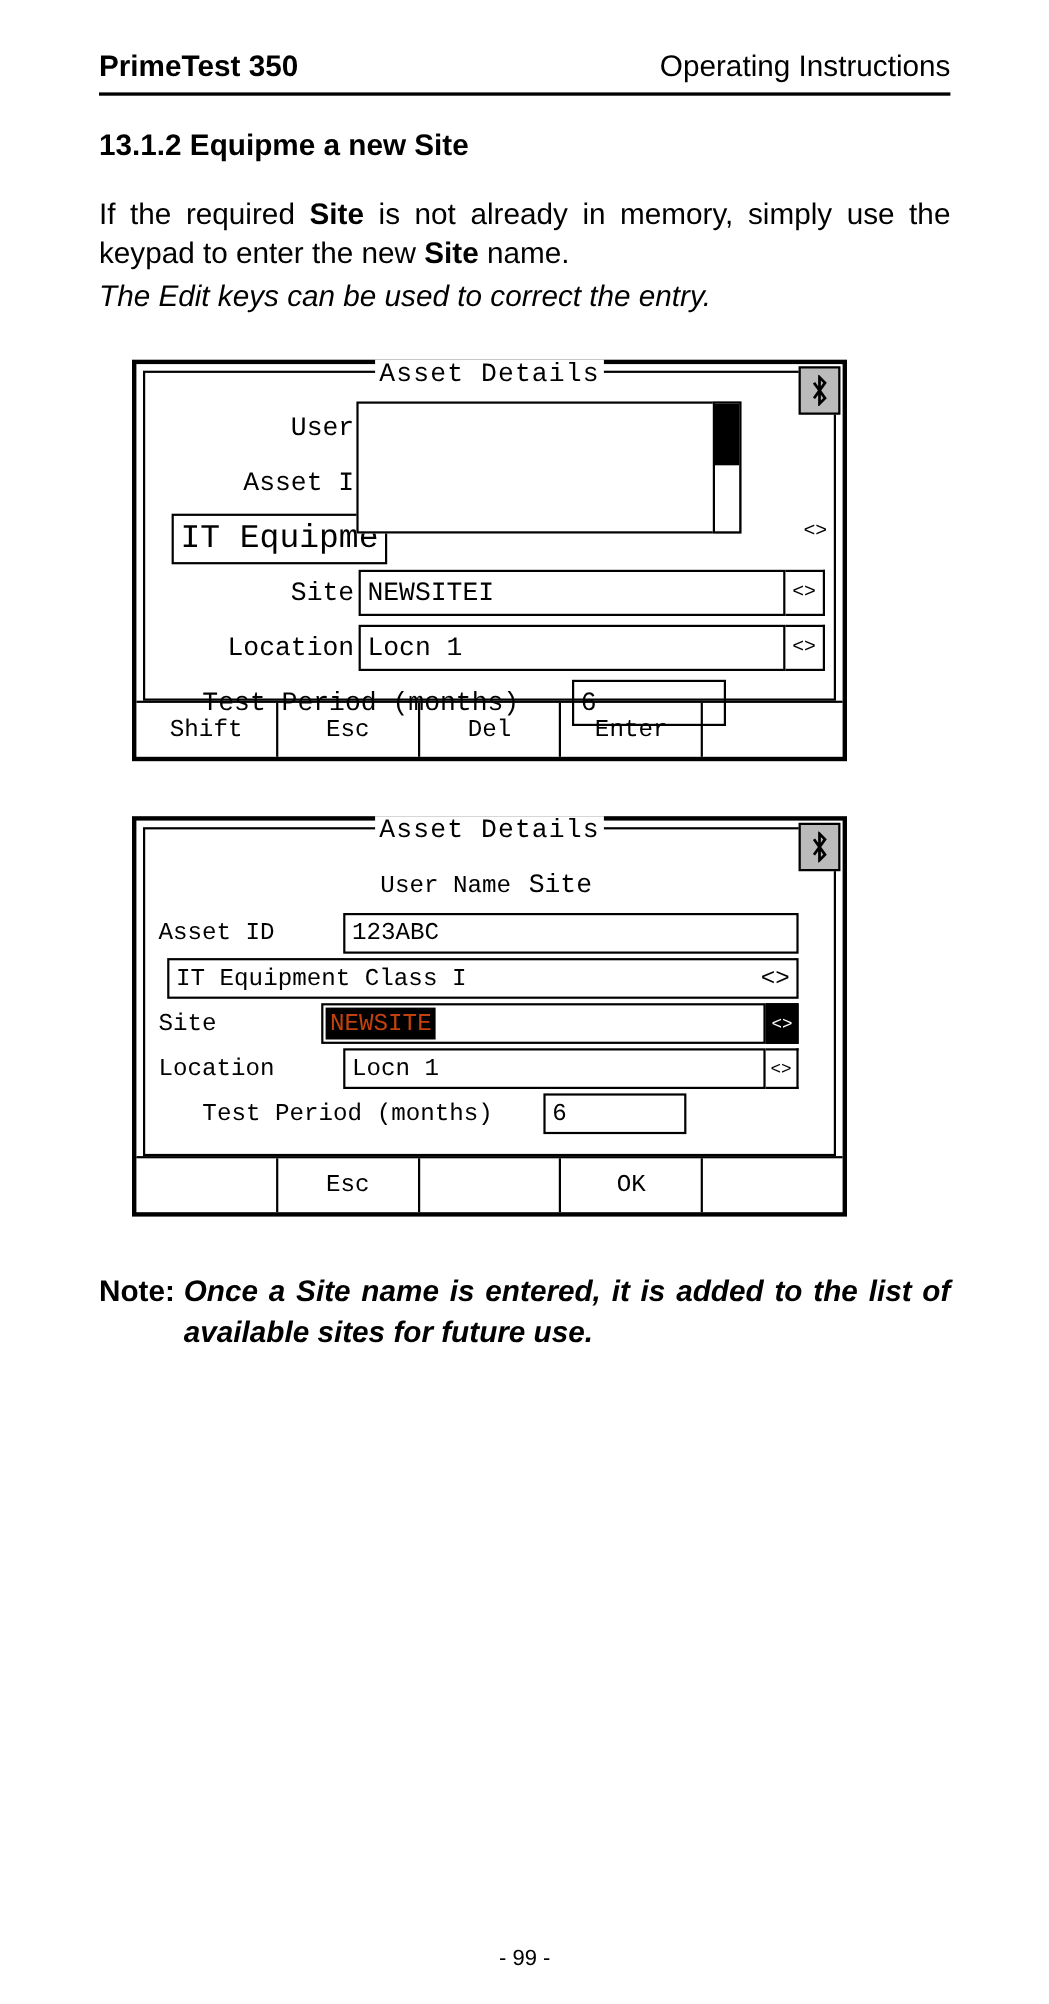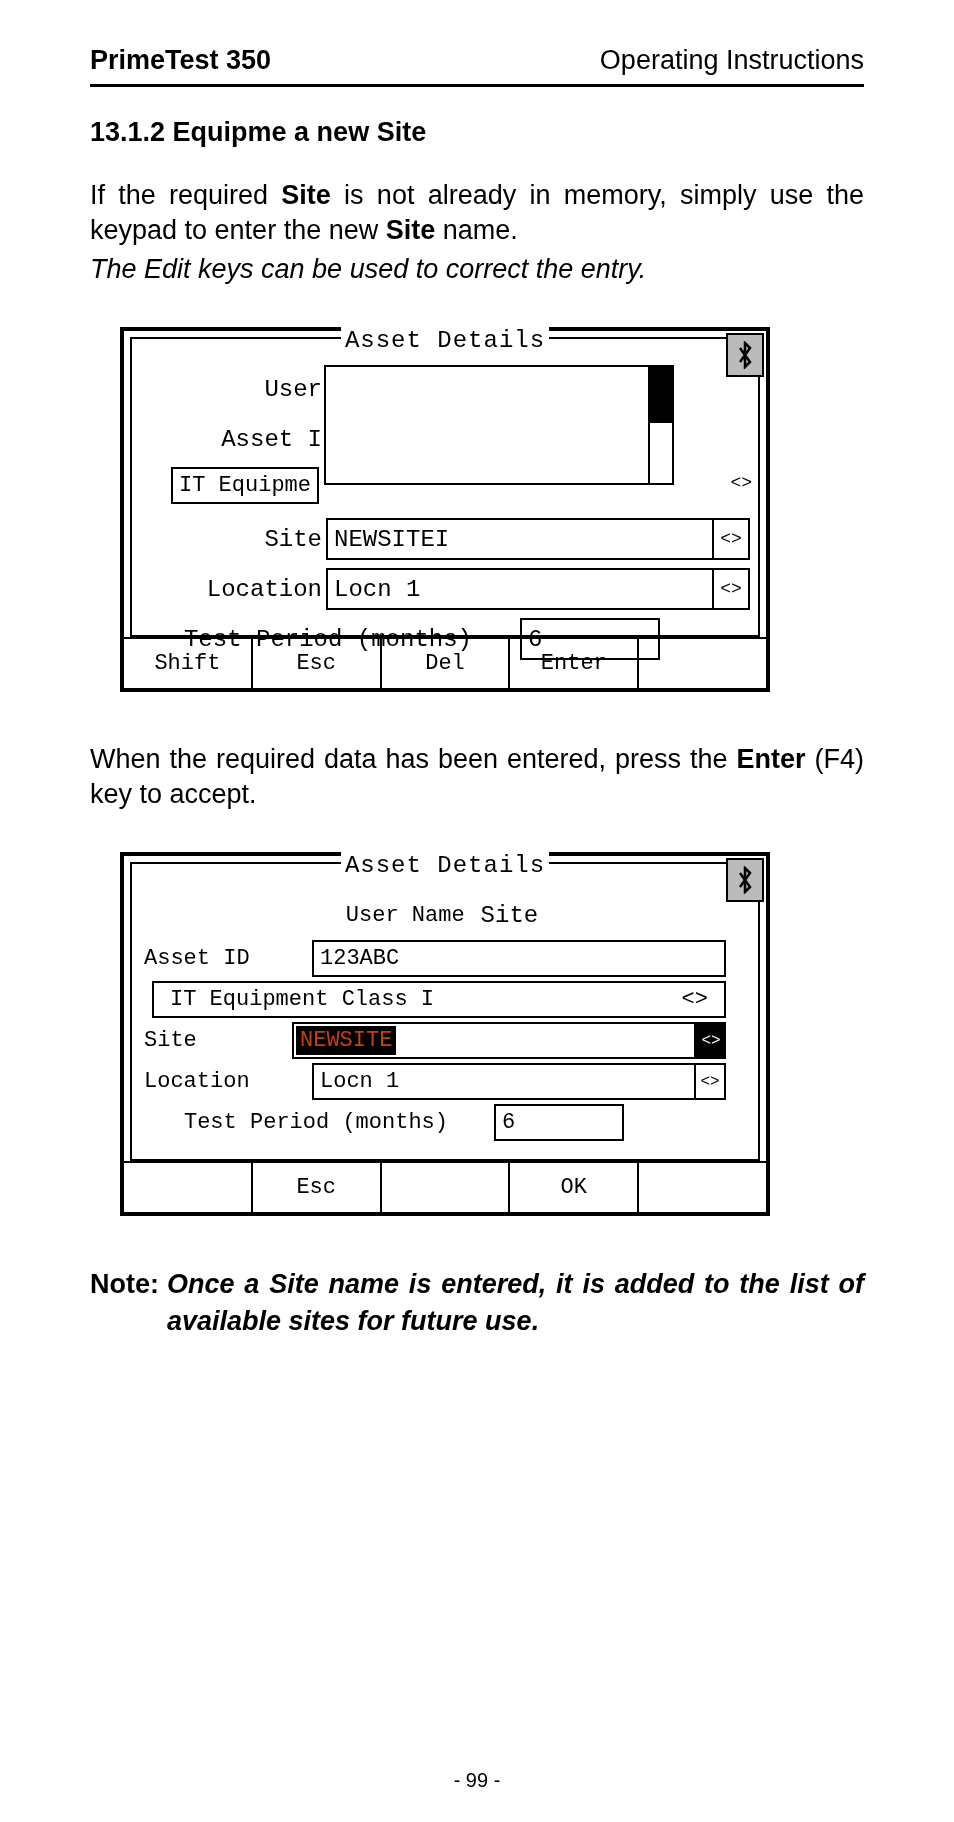--- a/index.html
+++ b/index.html
@@ -161,24 +161,24 @@
     top: 0;
     left: 0;
     right: 0;
     height: 56px;
     background: #000;
   }
   .s1-row { position: relative; z-index: 1; }
   .s1-itbox {
     position: absolute;
     top: 128px;
-    left: 39px;
+    left: 24px;
     border: 2px solid #000;
     padding: 4px 6px 4px 6px;
-    font-size: 22px;
+    font-size: 30px;
     background: #fff;
     z-index: 1;
   }
   .s1-arrow-k {
     position: absolute;
     top: 134px;
     right: 6px;
     font-size: 18px;
     z-index: 1;
   }
@@ -204,21 +204,21 @@
     display: flex;
     align-items: center;
     font-size: 22px;
     min-height: 36px;
   }
   .s2-itrow {
     border: 2px solid #000;
     display: flex;
     align-items: center;
     justify-content: space-between;
-    padding: 4px 16px;
+    padding: 4px 6px;
     margin: 4px 20px 0 8px;
     font-size: 22px;
   }
   .s2-site-inv {
     background: #000;
     color: #c2410c;
     padding: 2px 4px;
   }
   .s2-arrow-inv {
     background: #000;
@@ -317,23 +317,20 @@
     </div>
     <div class="softkeys">
       <div class="softkey">Shift</div>
       <div class="softkey">Esc</div>
       <div class="softkey">Del</div>
       <div class="softkey">Enter</div>
       <div class="softkey"></div>
     </div>
   </div>
 
-  <div class="body-text" style="margin-bottom:40px;">
-    <span>When the required data has been entered, press the </span><span class="bold">Enter</span><span> (F4) key to accept.</span>
-  </div>
 
   <div class="device">
     <div class="device-inner" style="padding:16px 12px 18px 12px;">
       <div class="device-title-wrap"><span class="device-title">Asset Details</span></div>
       <div class="bt-icon">
         <svg width="18" height="28" viewBox="0 0 18 28">
             <path d="M4 7 L14 21 L9 26 L9 2 L14 7 L4 21" stroke="#000" stroke-width="2.5" fill="none"></path>
           </svg>
       </div>
 

